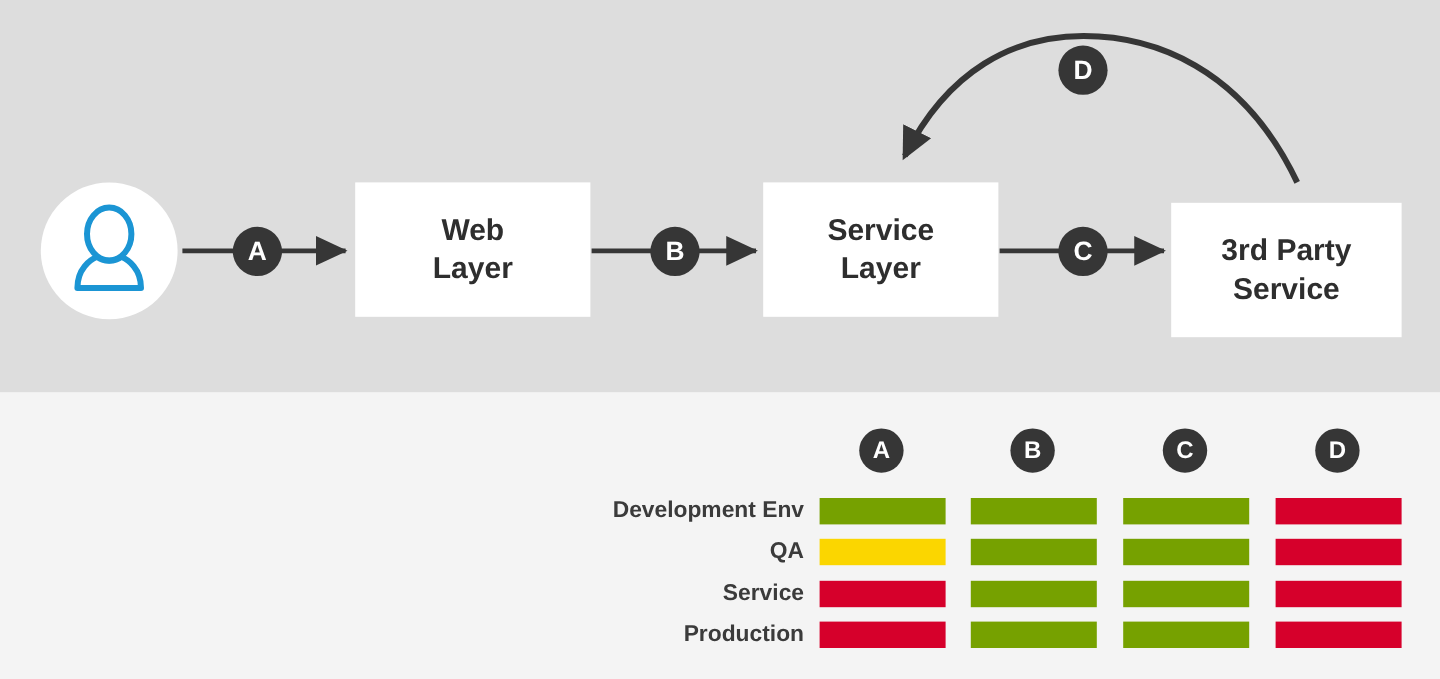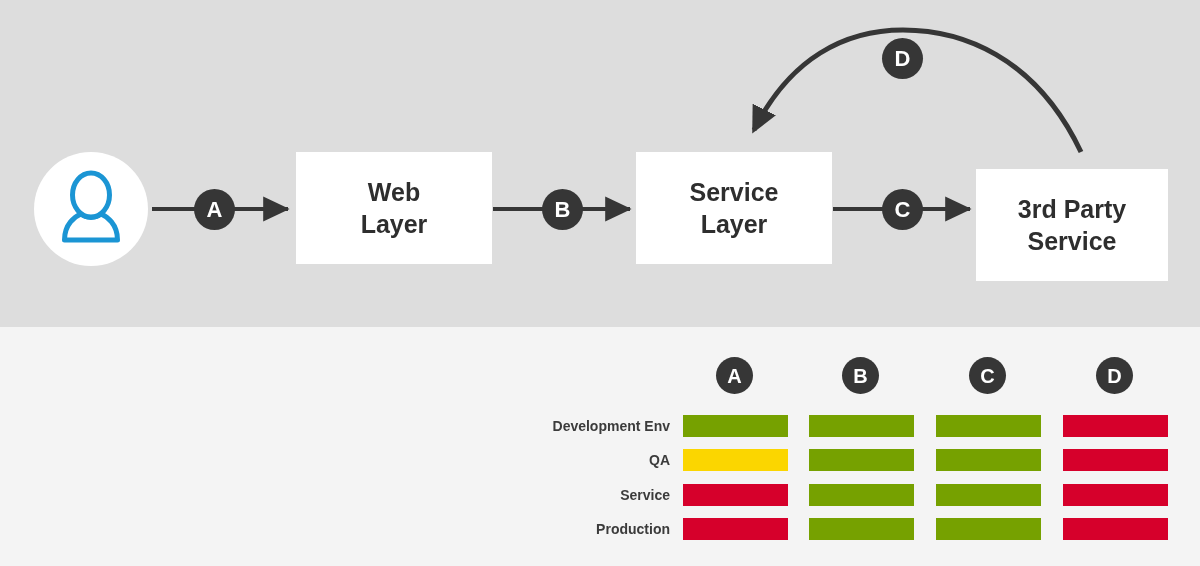--- a/index.html
+++ b/index.html
@@ -98,21 +98,21 @@
     position: absolute;
     width: 37px; height: 37px;
     font-size: 20px;
     top: 30px;
   }
   .row-label {
     position: absolute;
     right: 0;
     width: 160px;
     text-align: right;
-    font-size: 14px;
+    font-size: 19px;
     font-weight: bold;
     color: #3b3b3b;
     height: 22px;
     line-height: 22px;
   }
   .row-label-wrap {
     position: absolute;
     left: 510px;
     width: 160px;
   }

